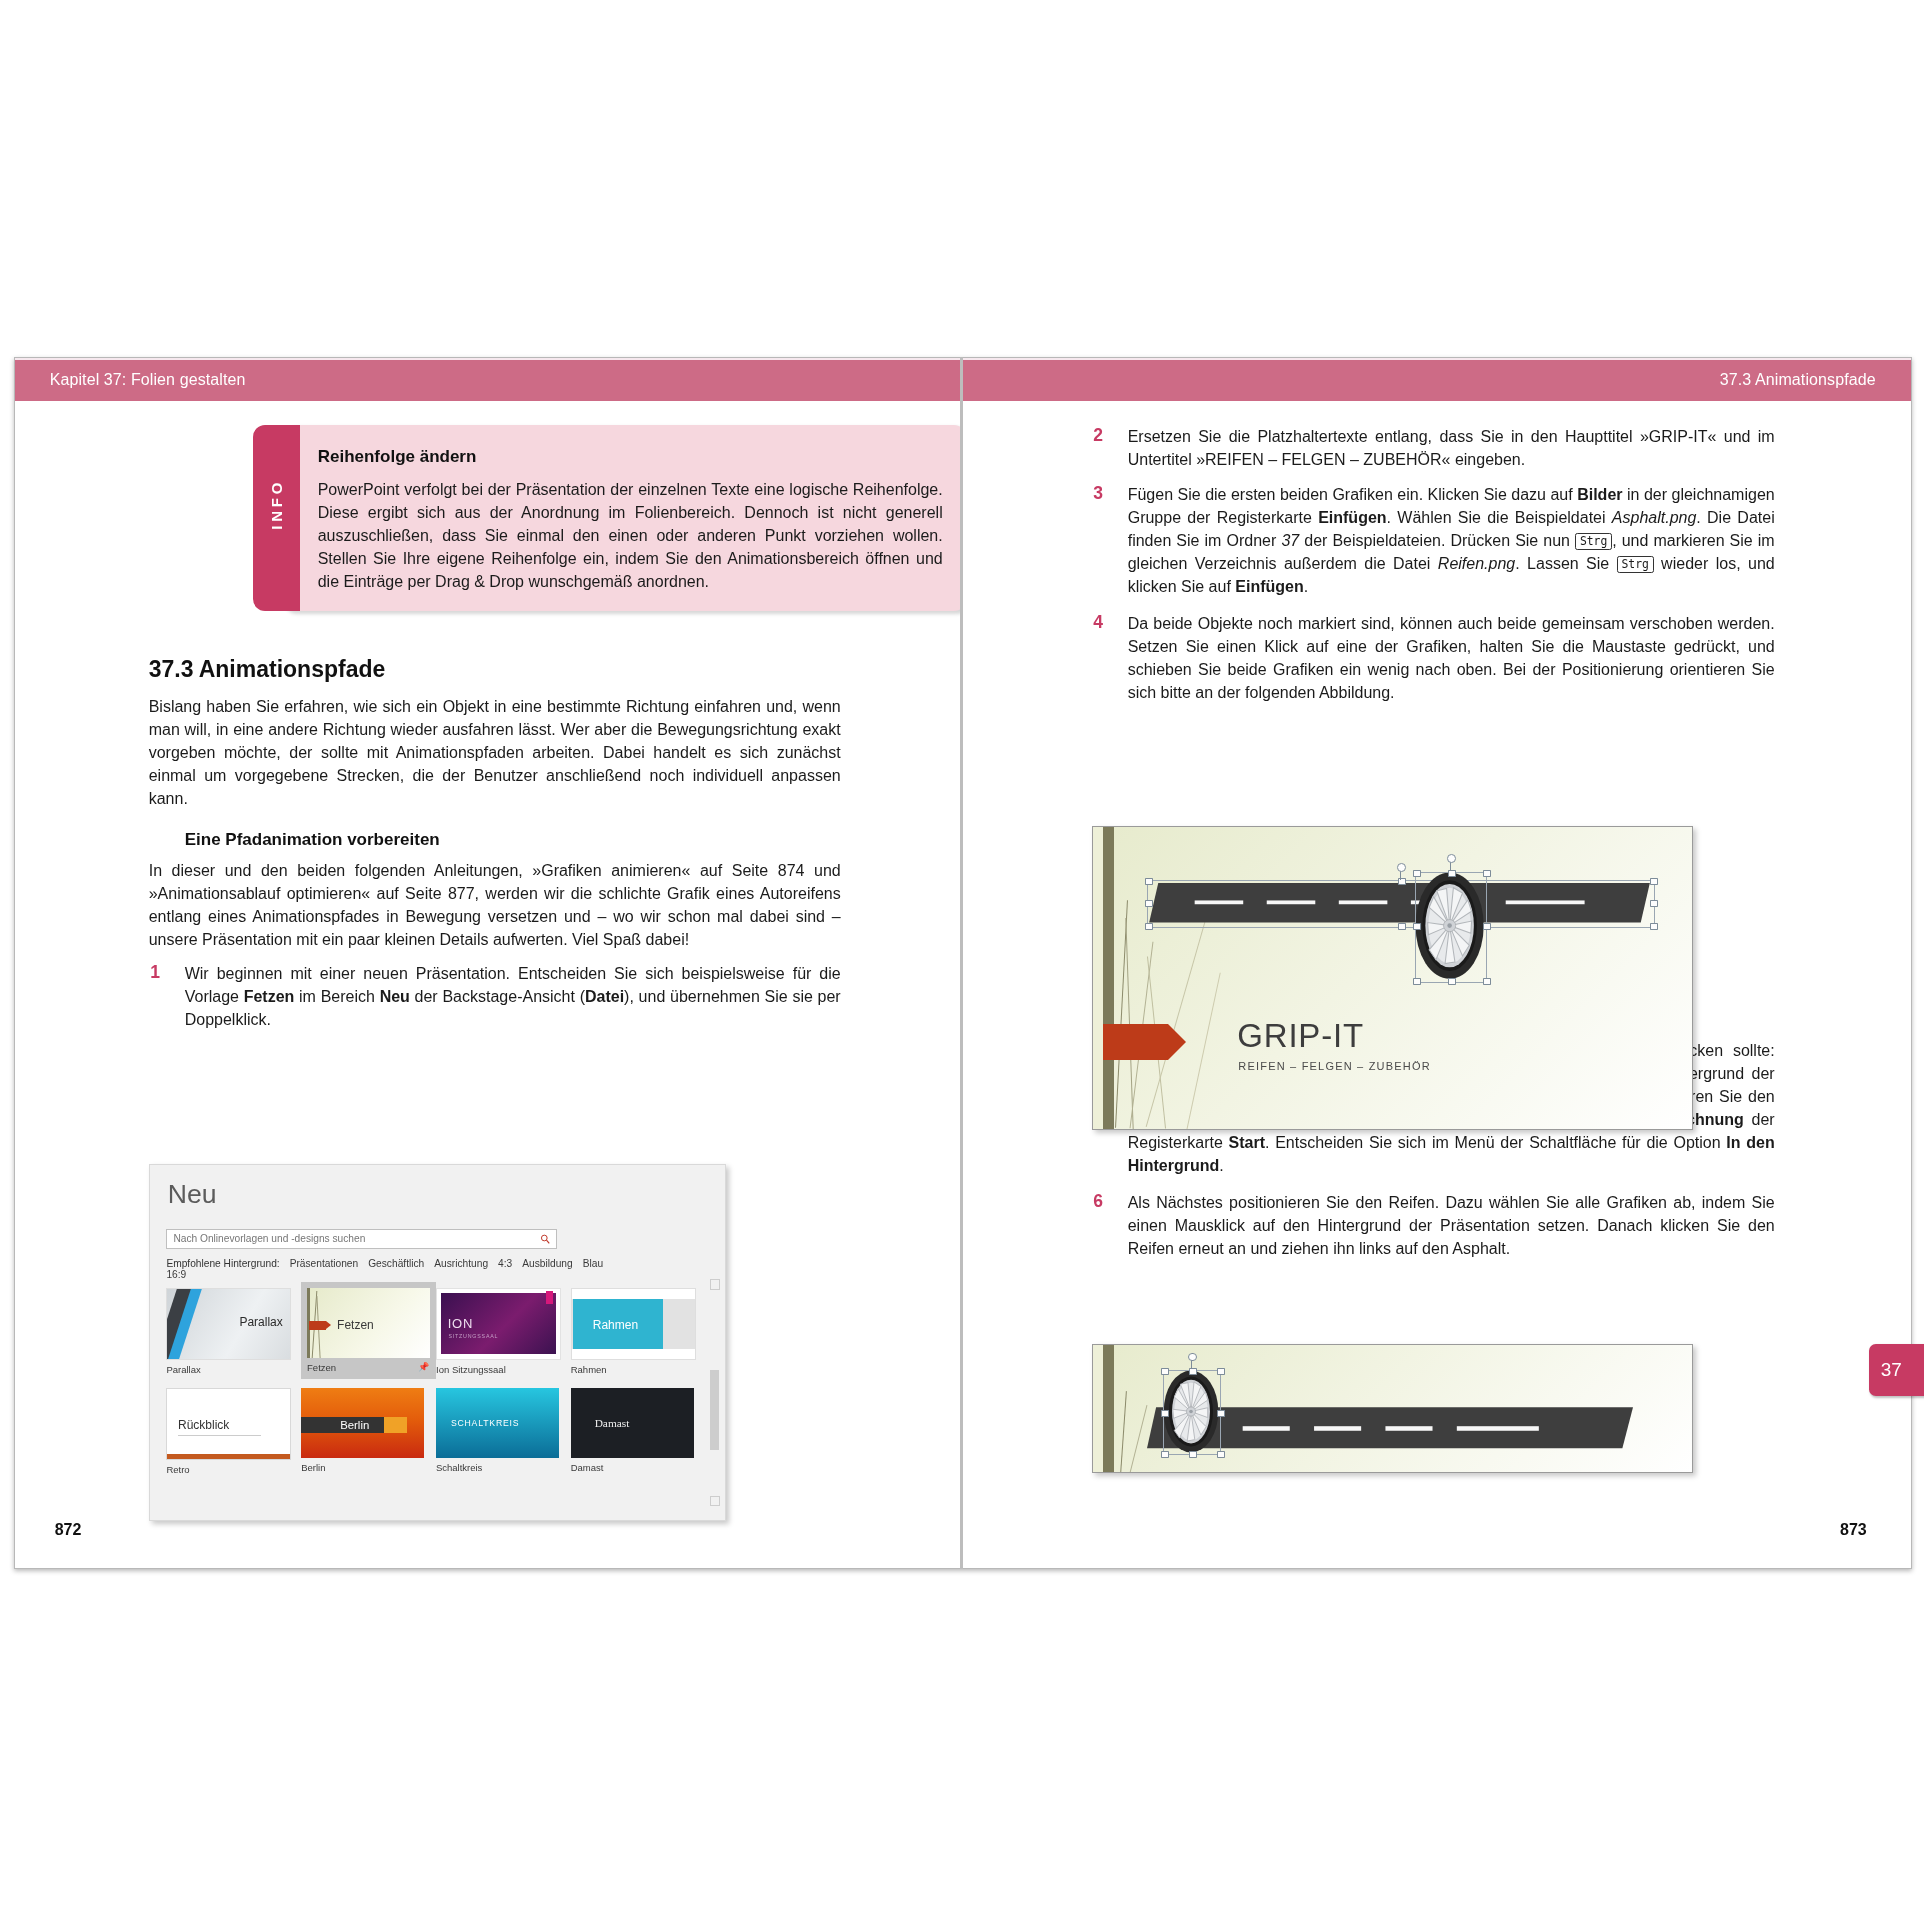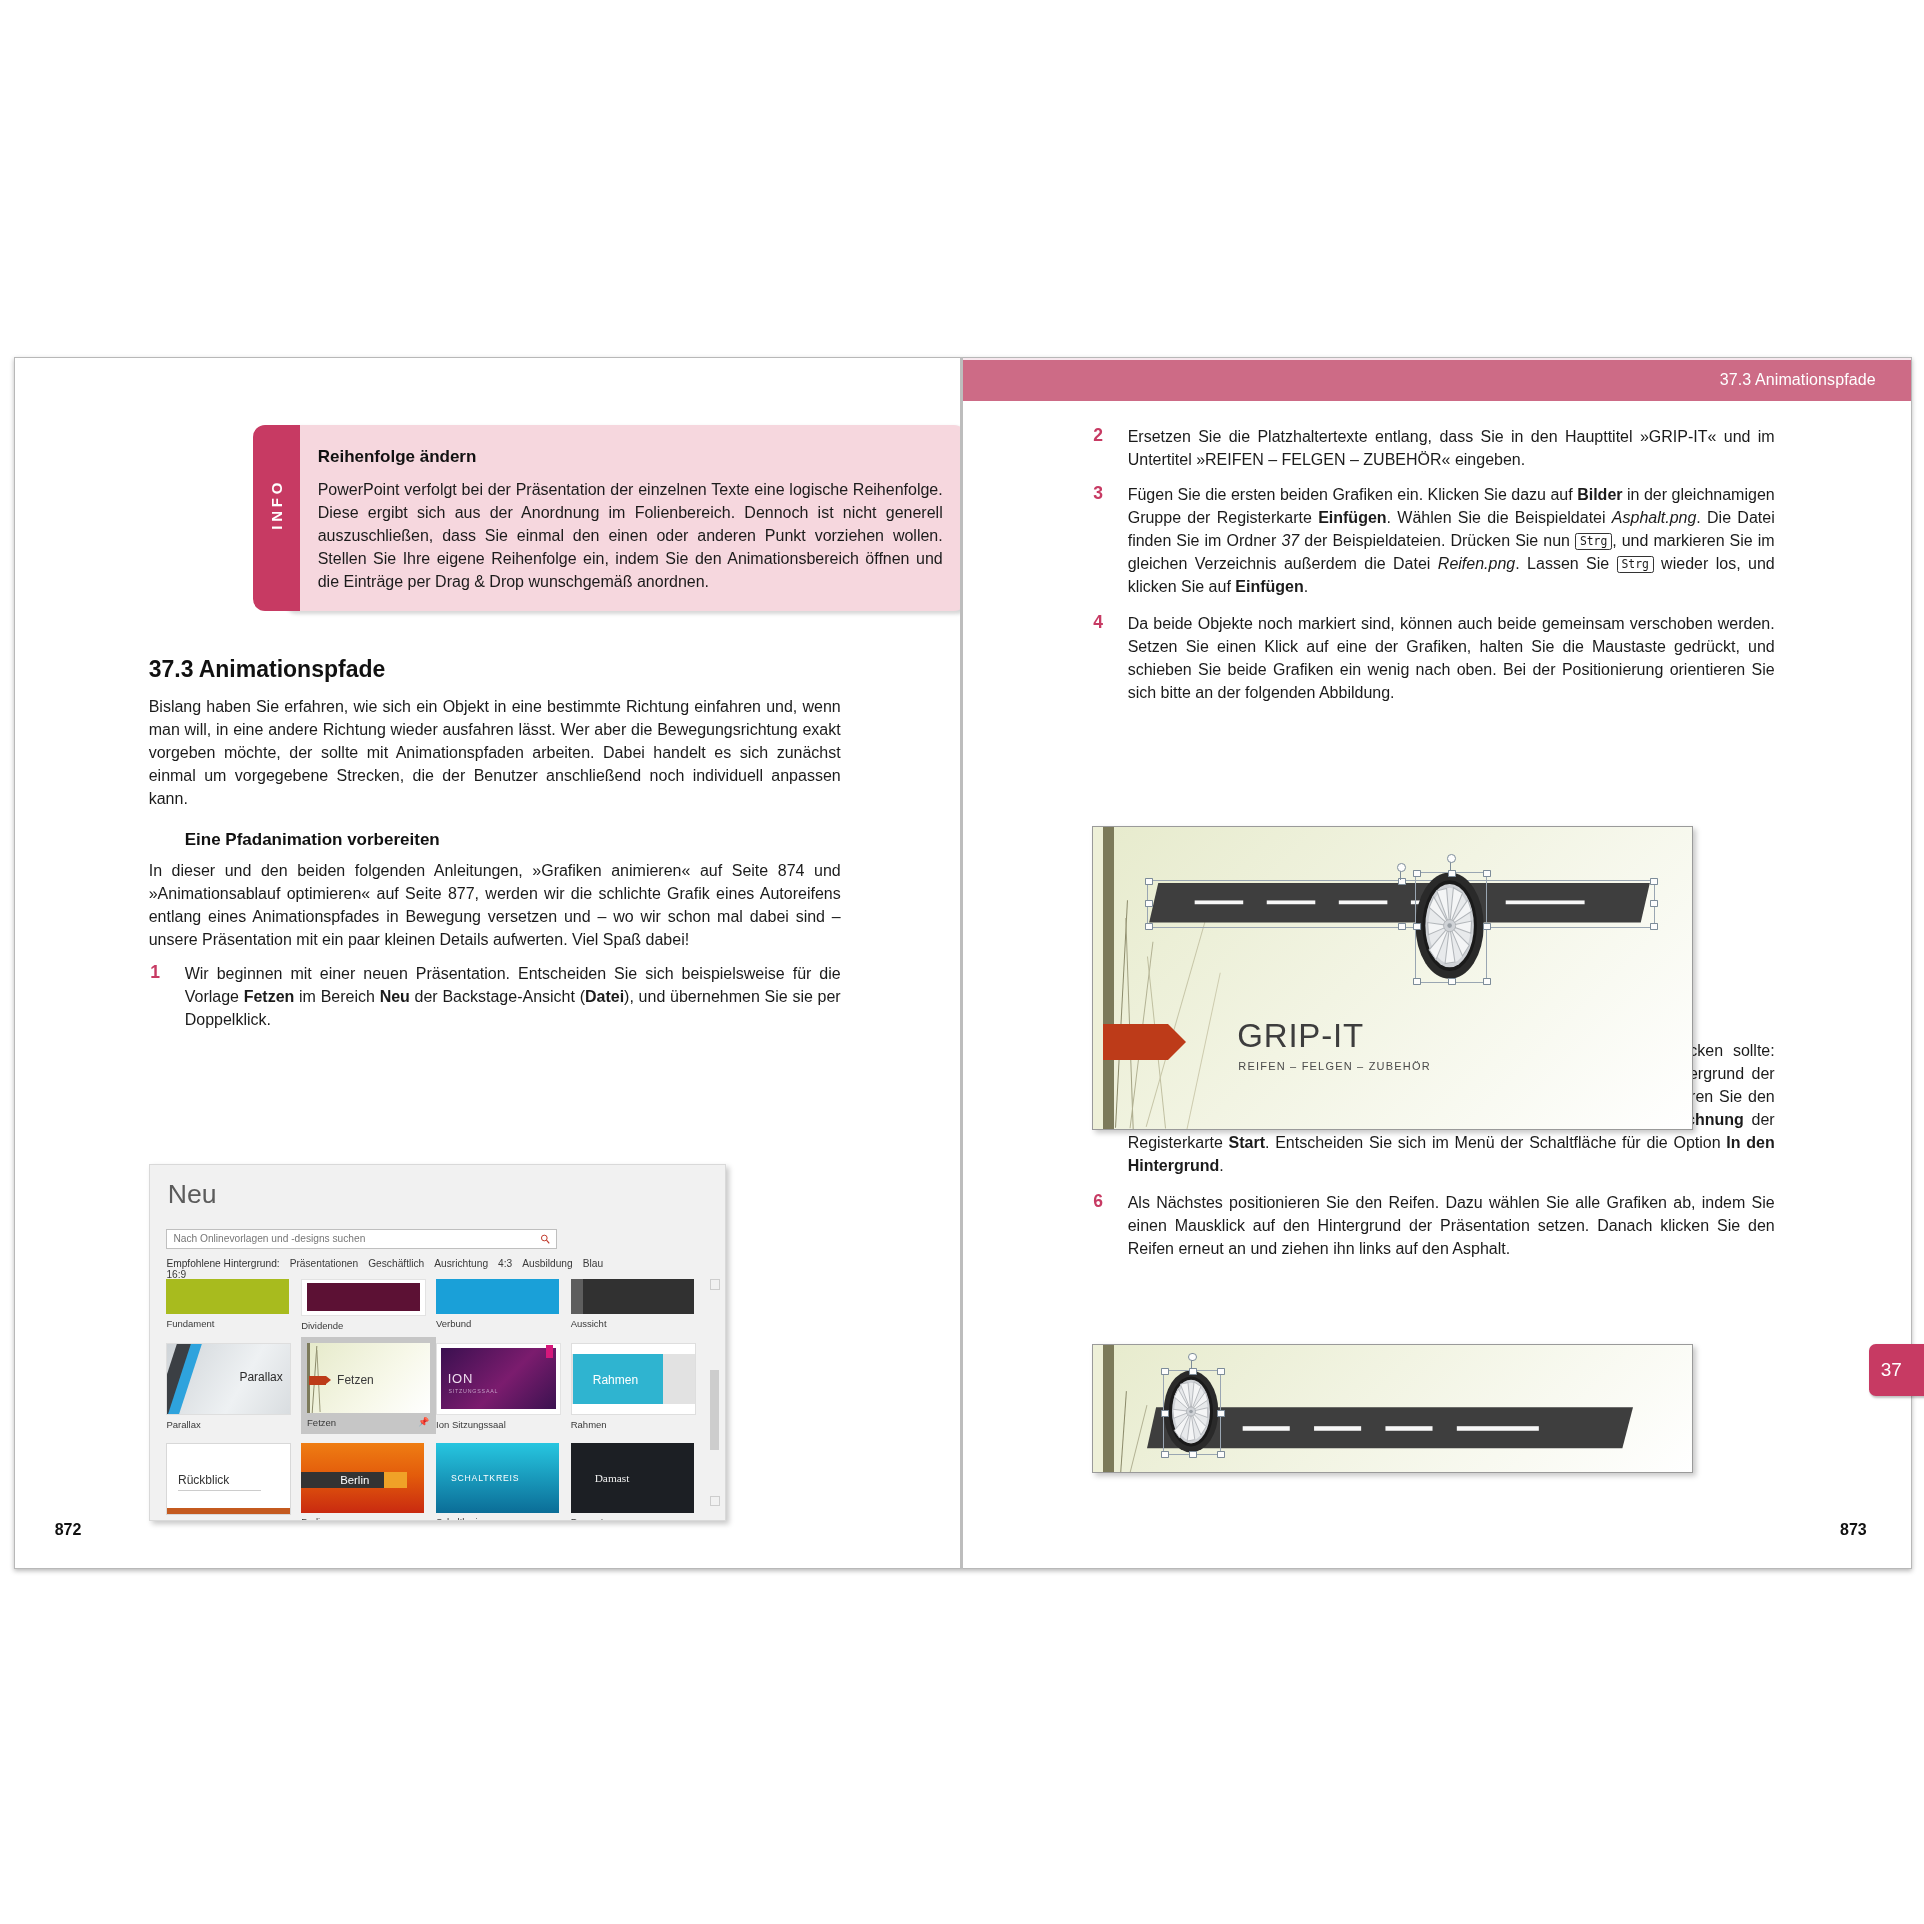--- a/index.html
+++ b/index.html
@@ -119,20 +119,24 @@
   .folio{position:absolute;bottom:29px;font-size:16px;font-weight:700;color:#111;}
   #folio-left{left:40px;} #folio-right{right:44px;}
 </style>
 </head>
 <body>
 
 <div id="spread">
 
   <div class="page" id="page-left">
 
+    <div class="runhead" id="runhead-left">
+      <div class="runhead-topline"></div>
+      <div class="rtxt">Kapitel 37: Folien gestalten</div>
+    </div>
 
     <div class="col" id="col-left">
 
       <div id="infobox">
         <div class="tabcol">
           <div class="vword">INFO</div>
         </div>
         <div class="inner">
           <h4>Reihenfolge ändern</h4>
           <p>PowerPoint verfolgt bei der Präsentation der einzelnen Texte eine logische Reihenfolge. Diese ergibt sich aus der Anordnung im Folienbereich. Dennoch ist nicht generell auszuschließen, dass Sie einmal den einen oder anderen Punkt vorziehen wollen. Stellen Sie Ihre eigene Reihenfolge ein, indem Sie den Animationsbereich öffnen und die Einträge per Drag &amp; Drop wunschgemäß anordnen.</p>
@@ -167,42 +171,20 @@
           <line x1="9.8" y1="9.8" x2="14" y2="14.5" stroke="#c0392b" stroke-width="1.8"></line>
         </svg>
       </div>
 
       <div class="tags">
         <span class="lbl">Empfohlene Hintergrund:</span><span>Präsentationen</span><span>Geschäftlich</span><span>Ausrichtung</span><span>4:3</span><span>Ausbildung</span><span>Blau</span><span>16:9</span>
       </div>
 
       <div class="grid">
 
-        <div class="trow">
-          <div class="tcell">
-            <div class="tthumb" style="background:#a8bb1e"></div>
-            <div class="tname">Fundament</div>
-          </div>
-          <div class="tcell">
-            <div class="tthumb" style="background:#fff;border:0.8px solid #e2e2e2">
-              <div style="position:absolute;left:5.3px;right:5.3px;top:3px;bottom:3.8px;background:#5c1134"></div>
-            </div>
-            <div class="tname">Dividende</div>
-          </div>
-          <div class="tcell">
-            <div class="tthumb" style="background:#1aa0d8"></div>
-            <div class="tname">Verbund</div>
-          </div>
-          <div class="tcell">
-            <div class="tthumb" style="background:#313131">
-              <div style="position:absolute;left:0;top:0;bottom:0;width:12px;background:#5e5e5e"></div>
-            </div>
-            <div class="tname">Aussicht</div>
-          </div>
-        </div>
 
         <div class="trow" style="align-items:flex-start;margin-top:3px;">
           <div class="tcell big" style="padding-top:6px;">
             <div class="tthumb" style="height:70px;background:linear-gradient(120deg,#cfd4d8,#eef1f3 60%,#d9dde0);border:0.8px solid #dedede">
               <div style="position:absolute;left:-3px;top:-6px;width:18px;height:91px;background:#3b3f44;transform:skewX(-18deg)"></div>
               <div style="position:absolute;left:10.6px;top:-6px;width:10.6px;height:91px;background:#2ea3dd;transform:skewX(-18deg)"></div>
               <div style="position:absolute;right:7.6px;top:26px;font-size:12px;color:#2b2b2b;">Parallax</div>
             </div>
             <div class="tname">Parallax</div>
           </div>

